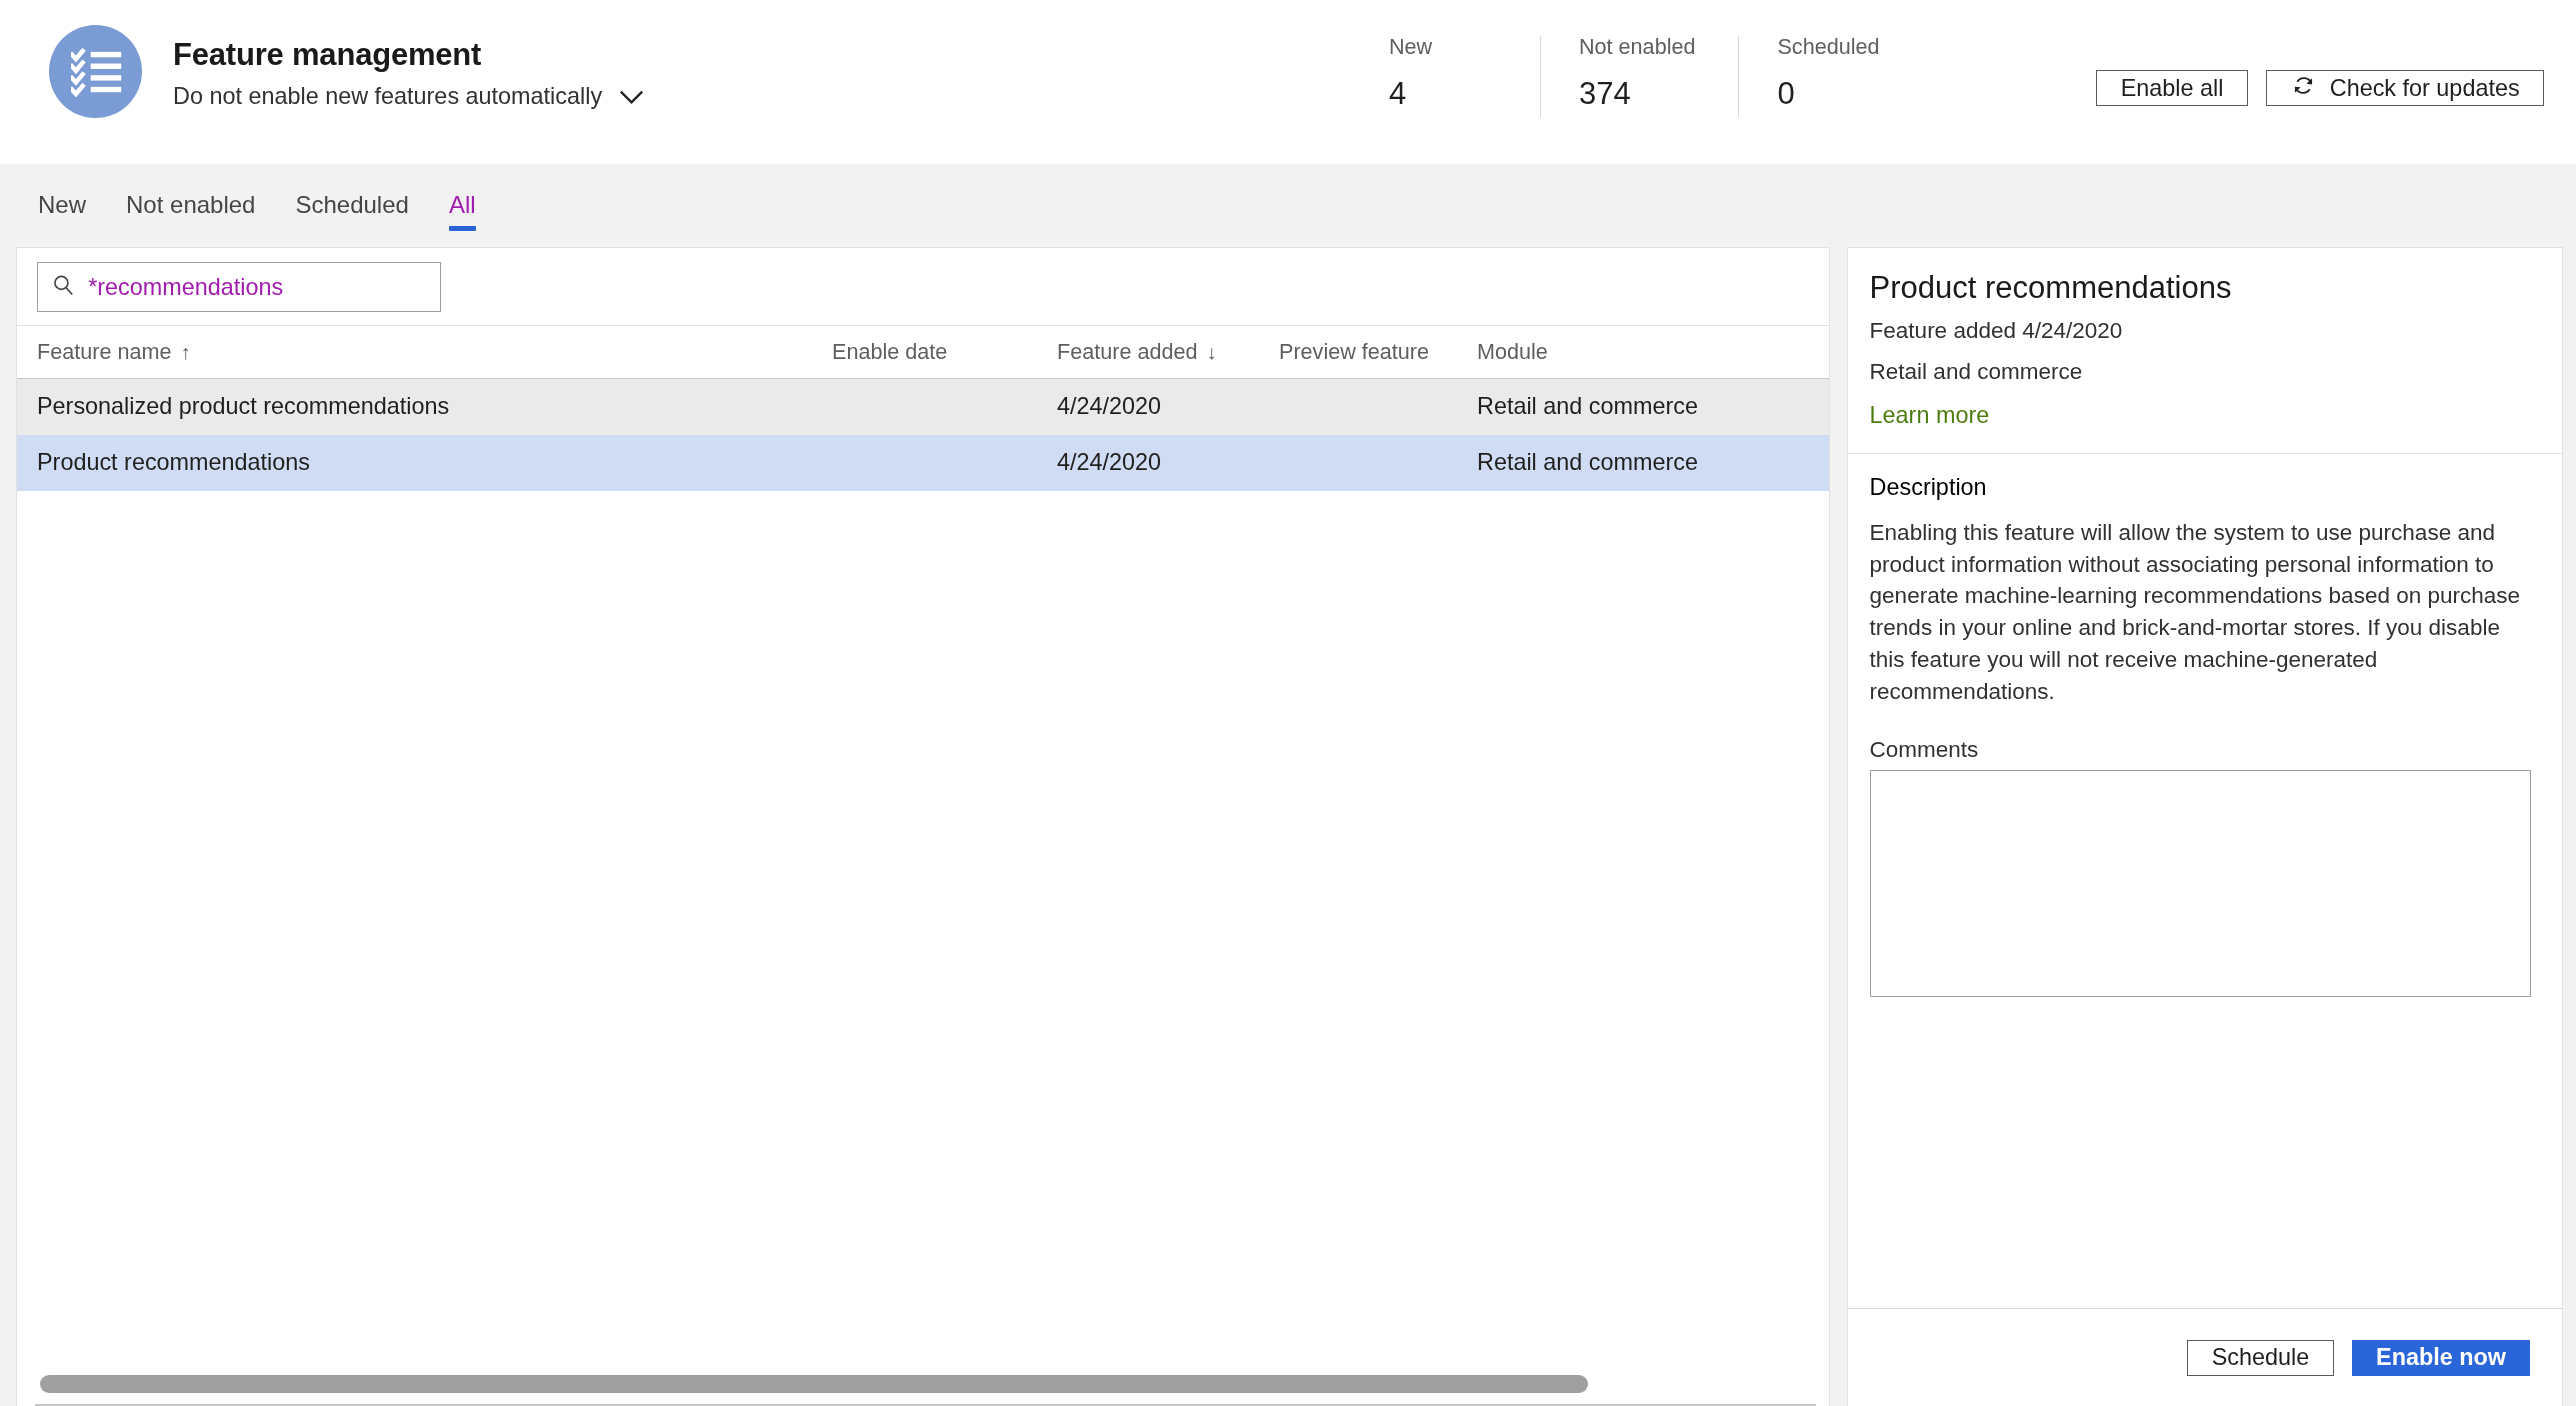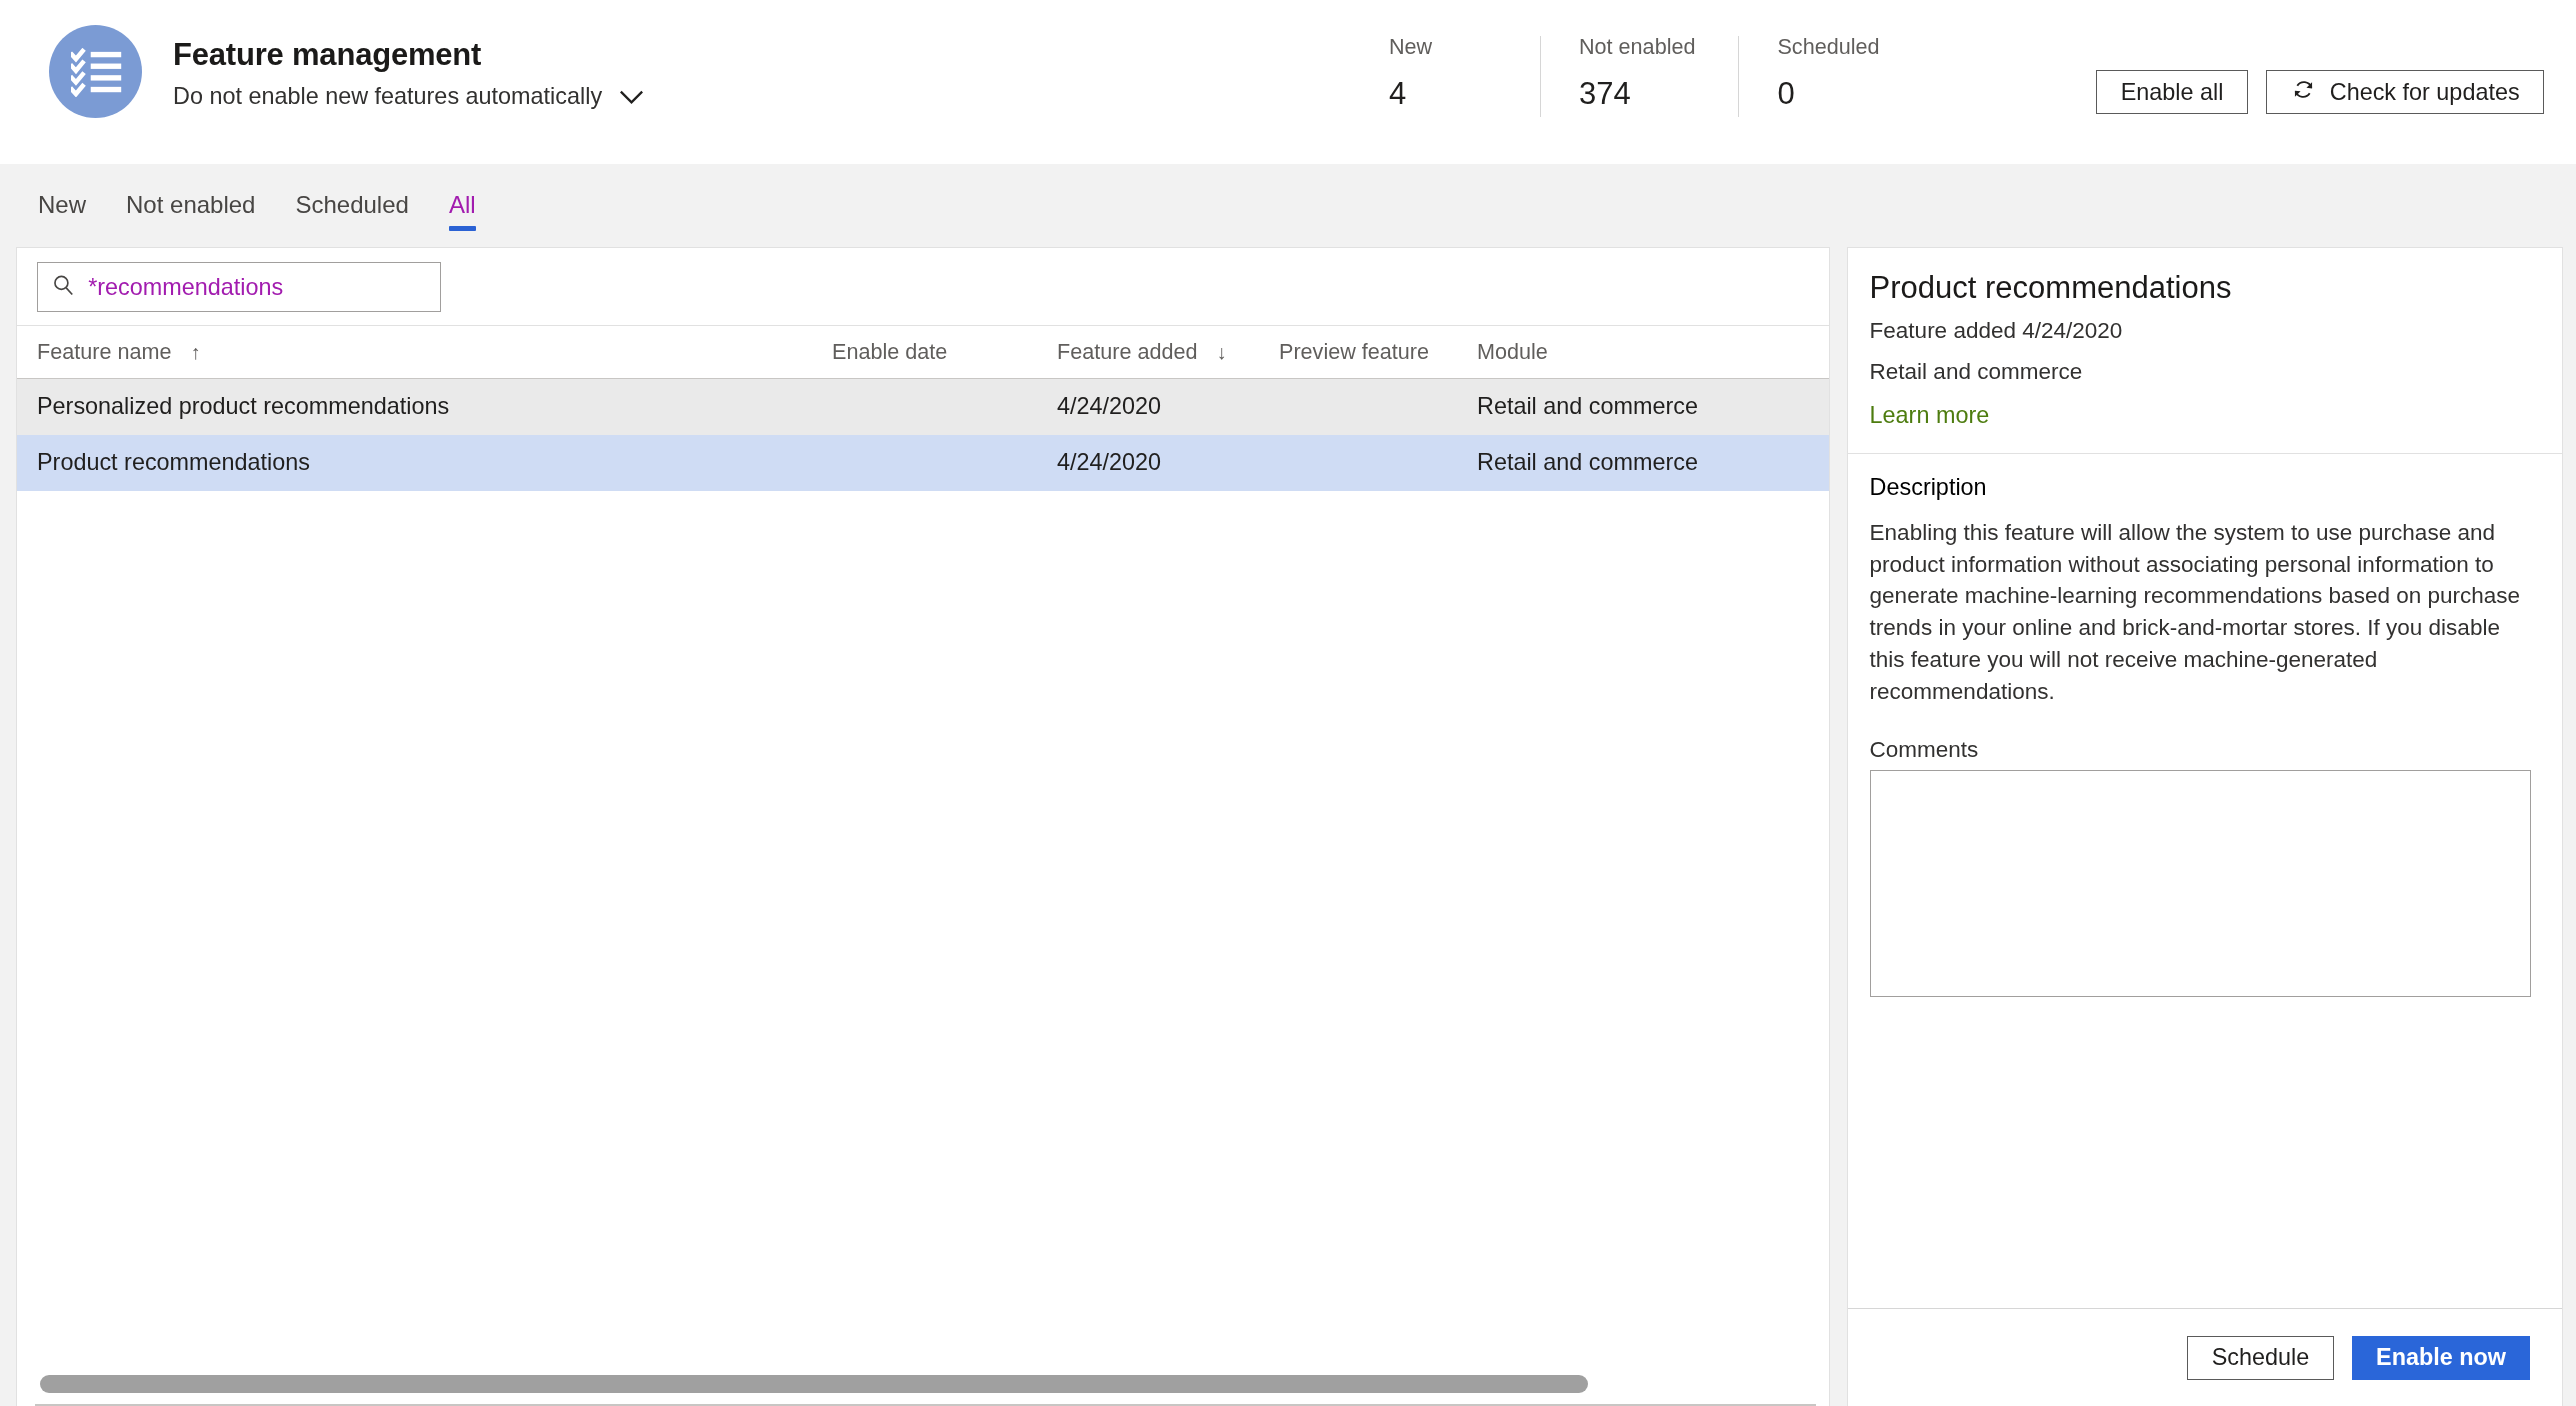--- a/index.html
+++ b/index.html
@@ -109,21 +109,21 @@
     display: flex;
     gap: 18px;
   }
   .btn {
     font-family: "Liberation Sans", sans-serif;
     font-size: 23.4px;
     background: #ffffff;
     border: 0.9px solid #5a5a5a;
     color: #201f1e;
     padding: 0 23.4px;
-    height: 44px;
+    height: 36px;
     display: inline-flex;
     align-items: center;
     justify-content: center;
     gap: 12.6px;
     cursor: pointer;
     box-sizing: border-box;
     white-space: nowrap;
   }
 
   
@@ -212,21 +212,21 @@
     border-top: 0.9px solid #e1e1e1;
     border-bottom: 1.8px solid #c8c6c4;
     box-sizing: border-box;
     padding-left: 20px;
   }
   .col-head {
     font-size: 21.6px;
     color: #605e5c;
     display: flex;
     align-items: center;
-    gap: 19px;
+    gap: 9px;
     white-space: nowrap;
     cursor: pointer;
   }
   .sort-glyph { font-size: 20px; color: #605e5c; line-height: 1; }
 
   .grid-row {
     display: flex;
     align-items: center;
     height: 56px;
     padding-left: 20px;

